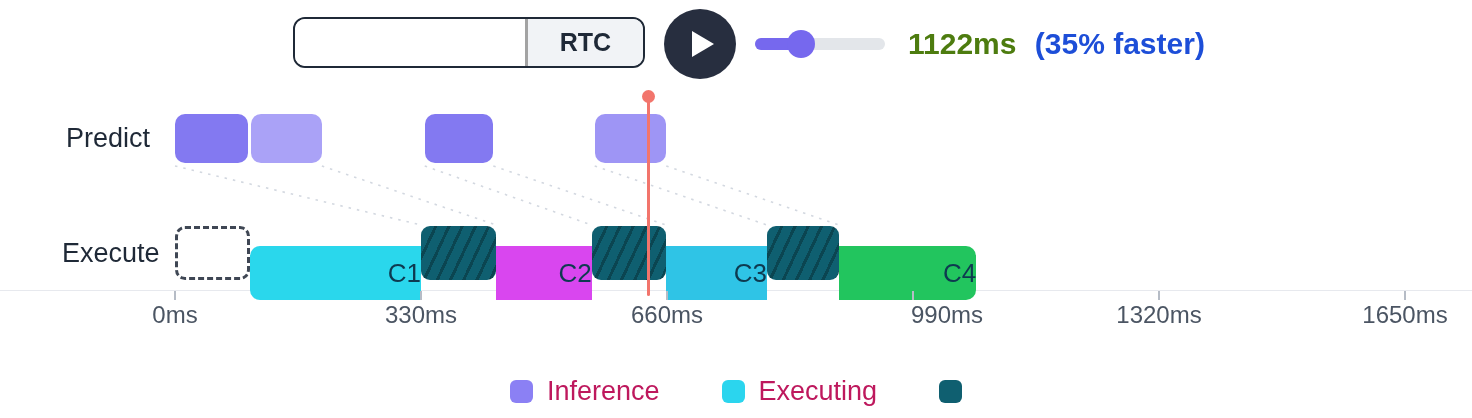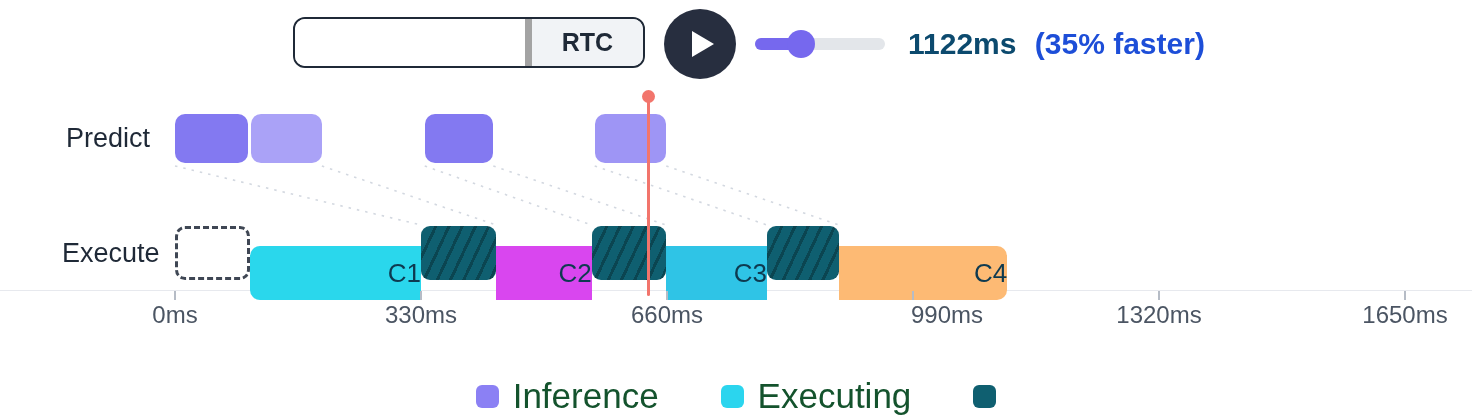--- a/index.html
+++ b/index.html
@@ -5,21 +5,21 @@
   * { box-sizing: border-box; }
   html,body { margin:0; padding:0; background:#ffffff; }
   body { font-family:"Liberation Sans", sans-serif; }
 
   .stage { position:relative; width:1472px; height:418px; background:#ffffff; overflow:hidden; }
 
   
   .toggle { position:absolute; left:293px; top:17px; width:352px; height:51px;
             border:2px solid #1f2937; border-radius:12px; display:flex; overflow:hidden; background:#fff; }
   .toggle-left  { flex:1; background:#ffffff; cursor:pointer; }
-  .toggle-right { width:118px; background:#f1f3f6; border-left:7px solid #a3a3a3;
+  .toggle-right { width:118px; background:#f1f3f6; border-left:3px solid #a3a3a3;
                   display:flex; align-items:center; justify-content:center;
                   font-size:25px; font-weight:600; color:#1f2937; cursor:pointer; }
 
   .play-btn { position:absolute; left:664px; top:9px; width:72px; height:70px; border-radius:50%;
               background:#272e3f; border:none; cursor:pointer; padding:0; }
   .play-tri { position:absolute; left:28px; top:22px; width:0; height:0;
               border-left:22px solid #ffffff; border-top:13px solid transparent; border-bottom:13px solid transparent; }
 
   .slider { position:absolute; left:755px; top:29px; width:130px; height:30px; cursor:pointer; }
   .slider-track { position:absolute; left:0; top:9px; width:130px; height:12px; border-radius:6px; background:#e3e6ea; }
@@ -54,21 +54,21 @@
 
   
   #connectors { position:absolute; left:0; top:0; width:1472px; height:418px; pointer-events:none; }
   #connectors line { stroke:#d3d8e0; stroke-width:1.6; stroke-dasharray:2.5 6; }
 
   
   .legend { position:absolute; left:0; top:376px; width:1472px; display:flex; justify-content:center;
             align-items:center; gap:62px; }
   .legend-item { display:flex; align-items:center; gap:14px; }
   .legend-swatch { width:23px; height:23px; border-radius:6px; display:inline-block; }
-  .legend-label { font-size:35px; color:#14532d; }
+  .legend-label { font-size:27px; color:#be185d; }
 </style>
 </head>
 <body>
 
 <div class="stage" id="stage">
 
   <div class="toggle">
     <div class="toggle-left"></div>
     <div class="toggle-right">RTC</div>
   </div>
@@ -77,21 +77,21 @@
     <span class="play-tri"></span>
   </button>
 
   <div class="slider">
     <div class="slider-track"></div>
     <div class="slider-fill" id="slider-fill" style="background: rgb(118, 104, 238);"></div>
     <div class="slider-knob" id="slider-knob" style="background: rgb(118, 104, 238);"></div>
   </div>
 
   <div class="status">
-    <span class="status-time" id="status-time" style="color: #0c4a6e;">1122ms</span>
+    <span class="status-time" id="status-time" style="color: #4d7c0f;">1122ms</span>
     <span class="status-note">(35% faster)</span>
   </div>
 
   <div class="row-label execute">Execute</div>
   <div class="row-label predict">Predict</div>
 
   <svg id="connectors" xmlns="http://www.w3.org/2000/svg">
       <line x1="175" y1="166" x2="421" y2="225"></line>
       <line x1="321.8545454545455" y1="166" x2="496.2909090909091" y2="225"></line>
       <line x1="424.72727272727275" y1="166" x2="591.709090909091" y2="225"></line>
@@ -126,21 +126,21 @@
     </div>
     <div class="e-commit" style="background-color: rgb(15, 95, 112); left: 421px; width: 75.2909px;"></div>
     <div class="e-exec" style="background-color: #d946ef; left: 496.291px; width: 95.4182px;">
       <span class="e-label">C2</span>
     </div>
     <div class="e-commit" style="background-color: rgb(15, 95, 112); left: 591.709px; width: 74.5455px;"></div>
     <div class="e-exec" style="background-color: rgb(47, 196, 230); left: 666.255px; width: 100.636px;">
       <span class="e-label">C3</span>
     </div>
     <div class="e-commit" style="background-color: rgb(15, 95, 112); left: 766.891px; width: 72.3091px;"></div>
-    <div class="e-exec" style="background-color: #fdba74; border-radius: 0px 10px 10px 0px; left: 839.2px; width: 168px;">
+    <div class="e-exec" style="background-color: #22c55e; border-radius: 0px 10px 10px 0px; left: 839.2px; width: 137px;">
       <span class="e-label">C4</span>
     </div>
     <div class="tick-mark" style="left: 175px;"></div>
     <div class="tick-label" style="left: 175px;">0ms</div>
     <div class="tick-mark" style="left: 421px;"></div>
     <div class="tick-label" style="left: 421px;">330ms</div>
     <div class="tick-mark" style="left: 667px;"></div>
     <div class="tick-label" style="left: 667px;">660ms</div>
     <div class="tick-mark" style="left: 913px;"></div>
     <div class="tick-label" style="left: 947px;">990ms</div>

